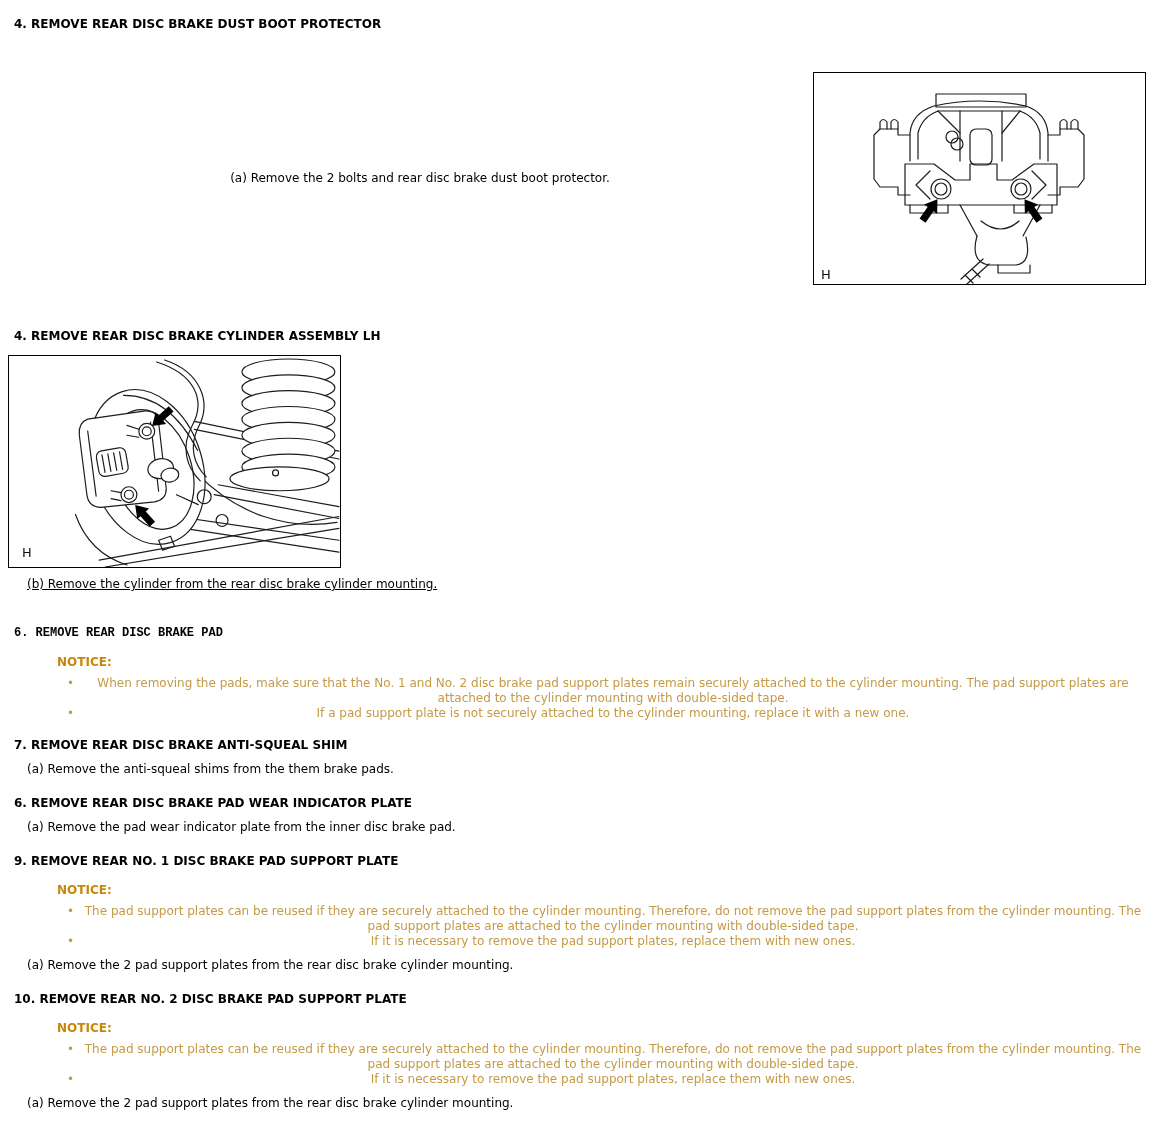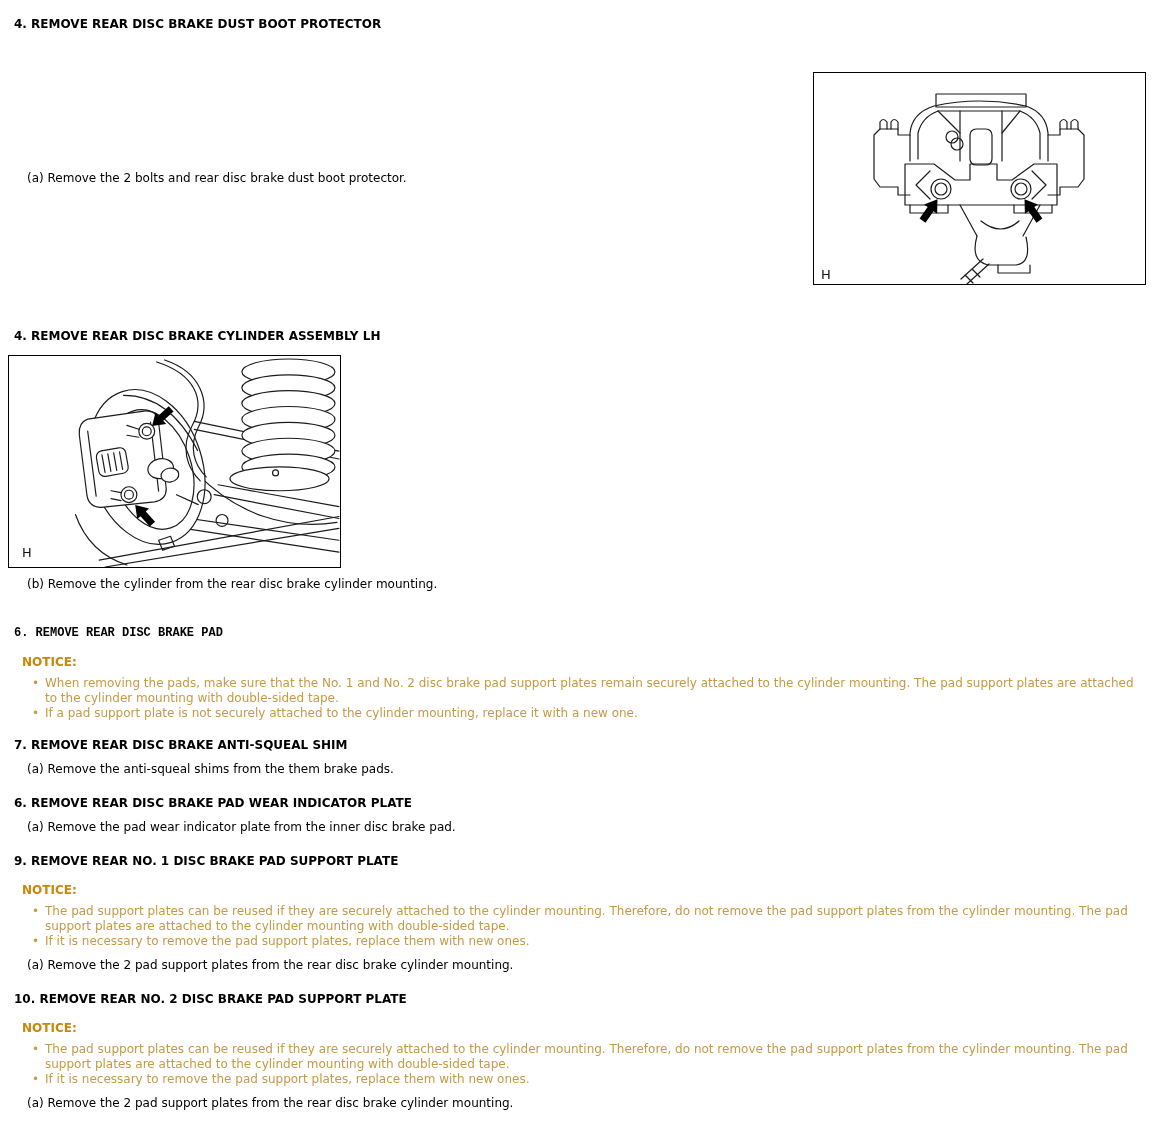--- a/index.html
+++ b/index.html
@@ -13,35 +13,35 @@
   .hd{
     font-size:12px;font-weight:bold;line-height:16px;margin:18px 0 0 0;
     color:var(--color-text,#000);
   }
   .hd-4{margin-top:0;}
   .hd-5{margin-top:43px;}
   .hd-6{margin-top:33px;font-family:Liberation Mono, monospace;}
   .hd-7{margin-top:16px;}
   .step{margin:9px 0 0 13px;}
   .step-after-fig{margin-top:17px;}
-  .step-b{}
+  .step-b{text-decoration:underline;}
   .row4{display:flex;align-items:center;margin-top:40px;}
-  .row4-text{flex:1;}
+  .row4-text{flex:1;text-align:center;}
   .fig{
     width:333px;height:213px;box-sizing:border-box;margin:0;
     border:1px solid var(--color-figure-border,#000);background:#fff;flex:0 0 auto;
   }
   .fig svg{display:block;}
   .fig5{margin:11px 0 0 -6px;}
-  .notice{margin-top:14px;}
+  .notice{margin-top:14px;margin-left:35px;}
   .notice-label{
     margin:0 0 0 8px;font-weight:bold;
     color:var(--color-notice-label,#c8860a);
   }
-  ul.notice-list{margin:6px 0 0 18px;padding:0;list-style:none;}
+  ul.notice-list{margin:6px 0 0 18px;padding:0;list-style:none;text-align:center;}
   ul.notice-list li{
     position:relative;padding-left:13px;max-width:1100px;line-height:15px;
     color:var(--color-notice-text,#c49a45);
   }
   ul.notice-list li::before{content:"\2022";position:absolute;left:0;top:0;}
   .ln{fill:none;stroke:#1c1c1c;stroke-width:1.2;stroke-linejoin:round;stroke-linecap:round;}
   .lnf{fill:#fff;stroke:#1c1c1c;stroke-width:1.2;stroke-linejoin:round;}
   .arrow{fill:#000;stroke:none;}
   .figtext{font-family:"DejaVu Sans","Liberation Sans",sans-serif;font-size:13px;fill:#111;}
 </style>

